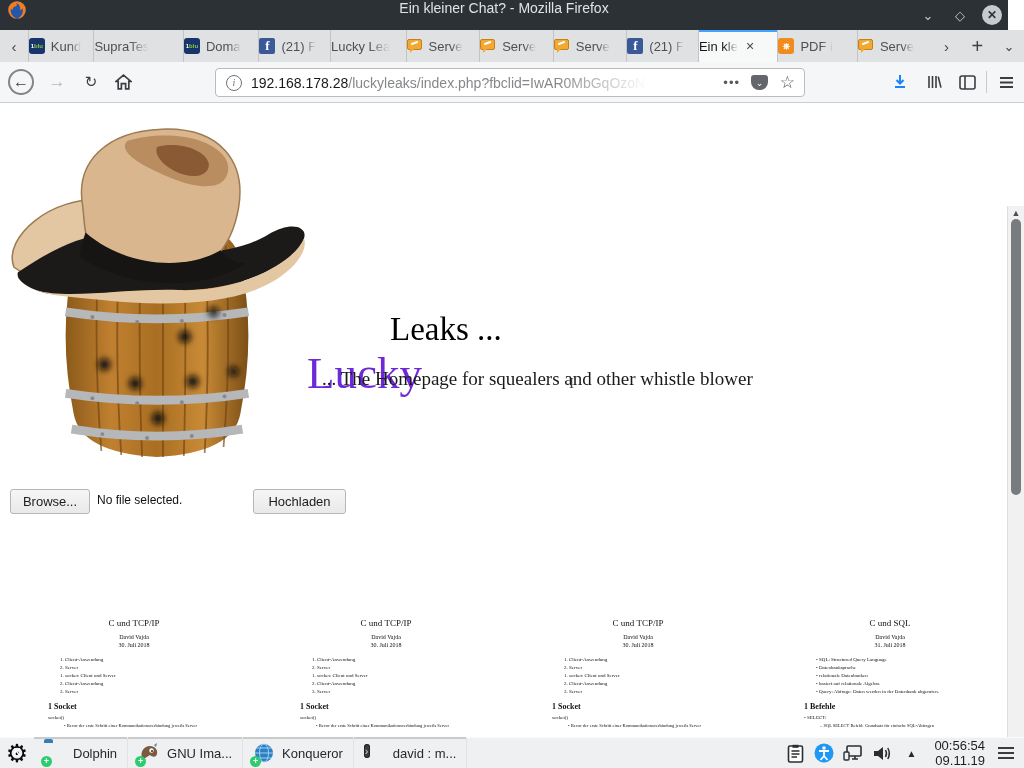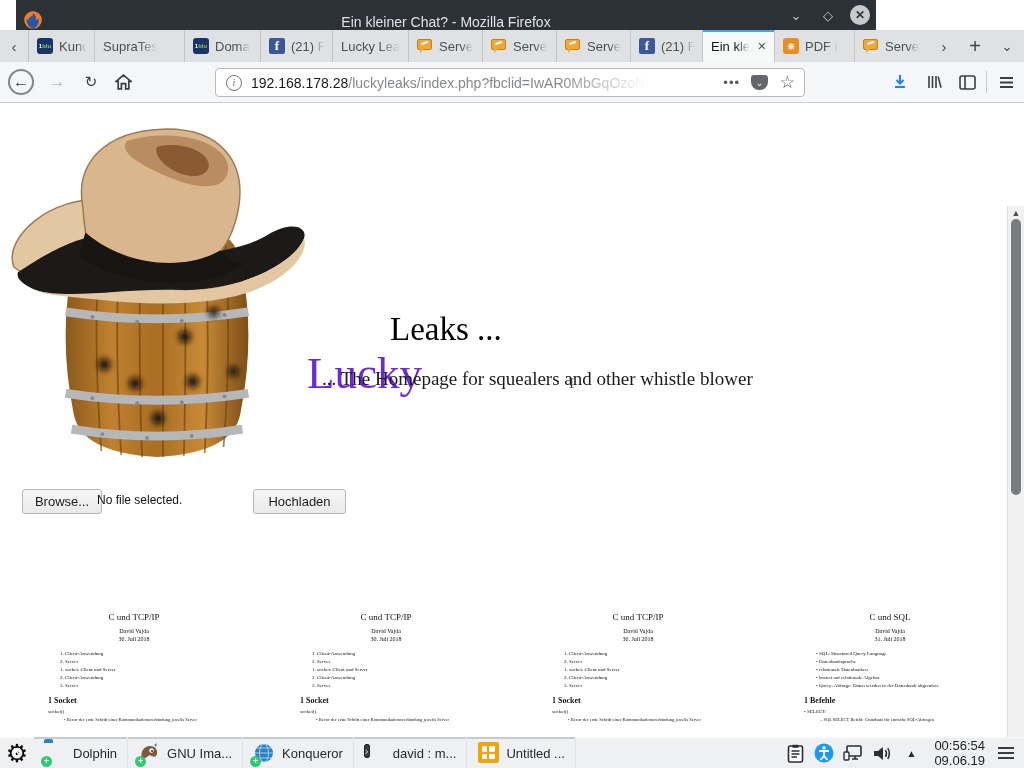--- a/index.html
+++ b/index.html
@@ -1,29 +1,29 @@
 <!DOCTYPE html>
 <html><head>
 <meta charset="utf-8">
 <style>
   * { margin:0; padding:0; box-sizing:border-box; }
   html,body { width:1024px; height:768px; overflow:hidden; font-family:"Liberation Sans", sans-serif; background:#fff; }
 
   
-  #titlebar { position:absolute; left:16px; top:0; width:860px; height:30px; background:#2c3136; color:#e8ebed; display:flex; align-items:flex-end; }
+  #titlebar { position:absolute; left:0; top:0; width:1008px; height:30px; background:#2c3136; color:#e8ebed; display:flex; align-items:flex-start; }
   #titlebar .ttl { position:absolute; left:0; right:0; text-align:center; font-size:14px; color:#dfe3e6; }
   .ff-logo { width:20px; height:20px; margin-left:7px; z-index:2; }
   #win-controls { position:absolute; right:6px; top:0; height:30px; display:flex; align-items:center; gap:12px; z-index:2; }
   .winbtn { width:20px; height:20px; display:flex; align-items:center; justify-content:center; color:#c6cbcf; font-size:13px; cursor:default; }
   .winbtn.close { background:#c8cacb; border-radius:50%; color:#30353a; font-size:12px; font-weight:bold; }
 
   
   #tabbar { position:absolute; left:0; top:30px; width:1024px; height:32px; background:#dfe1e3; display:flex; align-items:stretch; }
   .tab-scroll { width:28px; display:flex; align-items:center; justify-content:center; color:#43464a; font-size:15px; }
-  .tab { display:flex; align-items:center; gap:6px; padding:0 8px; border-left:1px solid #c2c4c6; font-size:13px; color:#4d5154; overflow:hidden; white-space:nowrap; position:relative; }
+  .tab { display:flex; align-items:center; gap:6px; padding:0 0; border-left:1px solid #c2c4c6; font-size:13px; color:#4d5154; overflow:hidden; white-space:nowrap; position:relative; }
   .tab:first-of-type { border-left:none; }
   .tab .lbl { overflow:hidden; -webkit-mask:linear-gradient(90deg,#000 65%,transparent 100%); mask:linear-gradient(90deg,#000 65%,transparent 100%); }
   .tab.active { background:#f7f8f8; color:#15181a; border-left-color:#c2c4c6; }
   .tab.active::before { content:""; position:absolute; left:0; top:0; right:0; height:2px; background:#45a1ff; }
   .tab .close-x { font-size:14px; color:#45494d; margin-left:2px; }
   .tabbar-btn { display:flex; align-items:center; justify-content:center; color:#3f4347; }
 
   
   .fav { width:16px; height:16px; flex:0 0 auto; display:flex; align-items:center; justify-content:center; }
   .fav-1blu { background:#17356b; border-radius:3px; color:#fff; font-size:6px; font-weight:bold; }
@@ -58,27 +58,27 @@
 
   
   #content { position:absolute; left:0; top:103px; width:1024px; height:634px; background:#fff; overflow:hidden; }
   #logo-svg { position:absolute; left:8px; top:20px; }
   #h-lucky { position:absolute; left:307px; top:244px; font-family:"Liberation Serif",serif; font-weight:normal; font-size:45px; color:#6d28d9; }
   #h-leaks { position:absolute; left:390px; top:208px; font-family:"Liberation Serif",serif; font-weight:normal; font-size:33px; color:#000; }
   #h-sub   { position:absolute; left:322px; top:265px; font-family:"Liberation Serif",serif; font-size:19px; color:#1a1a1a; }
   #cursor-ibeam { position:absolute; left:569px; top:272px; color:#3c3c3c; font-size:15px; font-family:"Liberation Serif",serif; }
 
   .btn { position:absolute; height:25px; background:linear-gradient(#f6f6f6,#e9e9ea); border:1px solid #b4b6b8; border-radius:3px; font-size:13px; color:#1a1c1e; display:flex; align-items:center; justify-content:center; padding:0 12px; font-family:"Liberation Sans",sans-serif; }
-  #browse-btn { left:10px; top:386px; width:80px;margin-left:12px; }
+  #browse-btn { left:10px; top:386px; width:80px; }
   #upload-status { position:absolute; left:97px; top:390px; font-size:12px; color:#111; }
   #hochladen-btn { left:253px; top:386px; width:93px; }
 
   
   #docs-row { position:absolute; left:8px; top:505px; width:1008px; height:129px; display:flex; }
-  .doc { width:252px; height:129px; background:#fff; font-family:"Liberation Serif",serif; color:#111; overflow:hidden; padding-top:2px; }
+  .doc { width:252px; height:129px; background:#fff; font-family:"Liberation Serif",serif; color:#111; overflow:hidden; padding-top:2px;margin-top:6px; }
   .doc .d-title { text-align:center; font-size:9px; margin-top:2px; }
   .doc .d-author { text-align:center; font-size:6px; margin-top:6px; }
   .doc .d-date { text-align:center; font-size:6px; margin-top:2px; }
   .doc .d-items { margin:8px 0 0 52px; font-size:5px; line-height:8px; }
   .doc .d-section { margin:6px 0 0 40px; font-size:8px; font-weight:bold; }
   .doc .d-code { margin:4px 0 0 40px; font-size:5px; }
   .doc .d-foot { margin:3px 0 0 56px; font-size:4.5px; white-space:nowrap; }
 
   
   #scrollbar { position:absolute; left:1007px; top:103px; width:17px; height:634px; background:#f1f1f2; border-left:1px solid #dcdddf; }
@@ -171,21 +171,21 @@
         <span class="bubble"></span>
         <span class="tail"></span>
         <span class="pen"></span>
       </span>
     <span class="lbl">Serve</span>
   </div>
   <div class="tab" style="width:72px">
     <span class="fav fav-fb">f</span>
     <span class="lbl">(21) F</span>
   </div>
-  <div class="tab active" style="width:72px">
+  <div class="tab active" style="width:80px">
     <span class="lbl">Ein kle</span>
     <span class="close-x">×</span>
   </div>
   <div class="tab" style="width:80px">
     <span class="fav fav-pdf">⎈</span>
     <span class="lbl">PDF i</span>
   </div>
   <div class="tab" style="width:76px">
     <span class="fav fav-chat">
         <span class="bubble"></span>
@@ -436,31 +436,20 @@
       <span class="badge-plus">+</span>
     </span>
     <span class="t-lbl">Konqueror</span>
   </div>
 
   <div class="task">
     <span class="ticon"><span class="ic-term">›</span></span>
     <span class="t-lbl">david : m...</span>
   </div>
 
-  <div class="task">
-    <span class="ticon">
-        <span class="ic-impress">
-          <i></i>
-          <i></i>
-          <i></i>
-          <i></i>
-        </span>
-      </span>
-    <span class="t-lbl">Untitled ...</span>
-  </div>
 
   <div id="tray">
     <span class="tray-ic">
       <svg width="17" height="19" viewBox="0 0 17 19">
           <rect x="1.5" y="2" width="14" height="16" rx="1.5" fill="#fff" stroke="#2b2e31" stroke-width="1.6"></rect>
           <rect x="5.5" y="0.8" width="6" height="3" fill="#2b2e31"></rect>
           <path d="M4.5 7 H12.5 M4.5 10 H12.5 M4.5 13 H10" stroke="#2b2e31" stroke-width="1.3"></path>
         </svg>
     </span>
     <span class="tray-ic">
@@ -479,21 +468,21 @@
     </span>
     <span class="tray-ic">
       <svg width="19" height="17" viewBox="0 0 19 17">
           <path d="M1 6 H5 L10 2 V15 L5 11 H1 Z" fill="#2b2e31"></path>
           <path d="M12.5 5 Q14.5 8.5 12.5 12 M14.8 3 Q17.8 8.5 14.8 14" stroke="#2b2e31" stroke-width="1.5" fill="none"></path>
         </svg>
     </span>
     <span class="tray-ic" style="font-size:10px;color:#26292c">▲</span>
     <div id="clock">
       <div>00:56:54</div>
-      <div>09.06.19</div>
+      <div>09.11.19</div>
     </div>
     <span id="panel-menu">
         <i></i>
         <i></i>
         <i></i>
       </span>
   </div>
 </div>
 
 </body></html>

